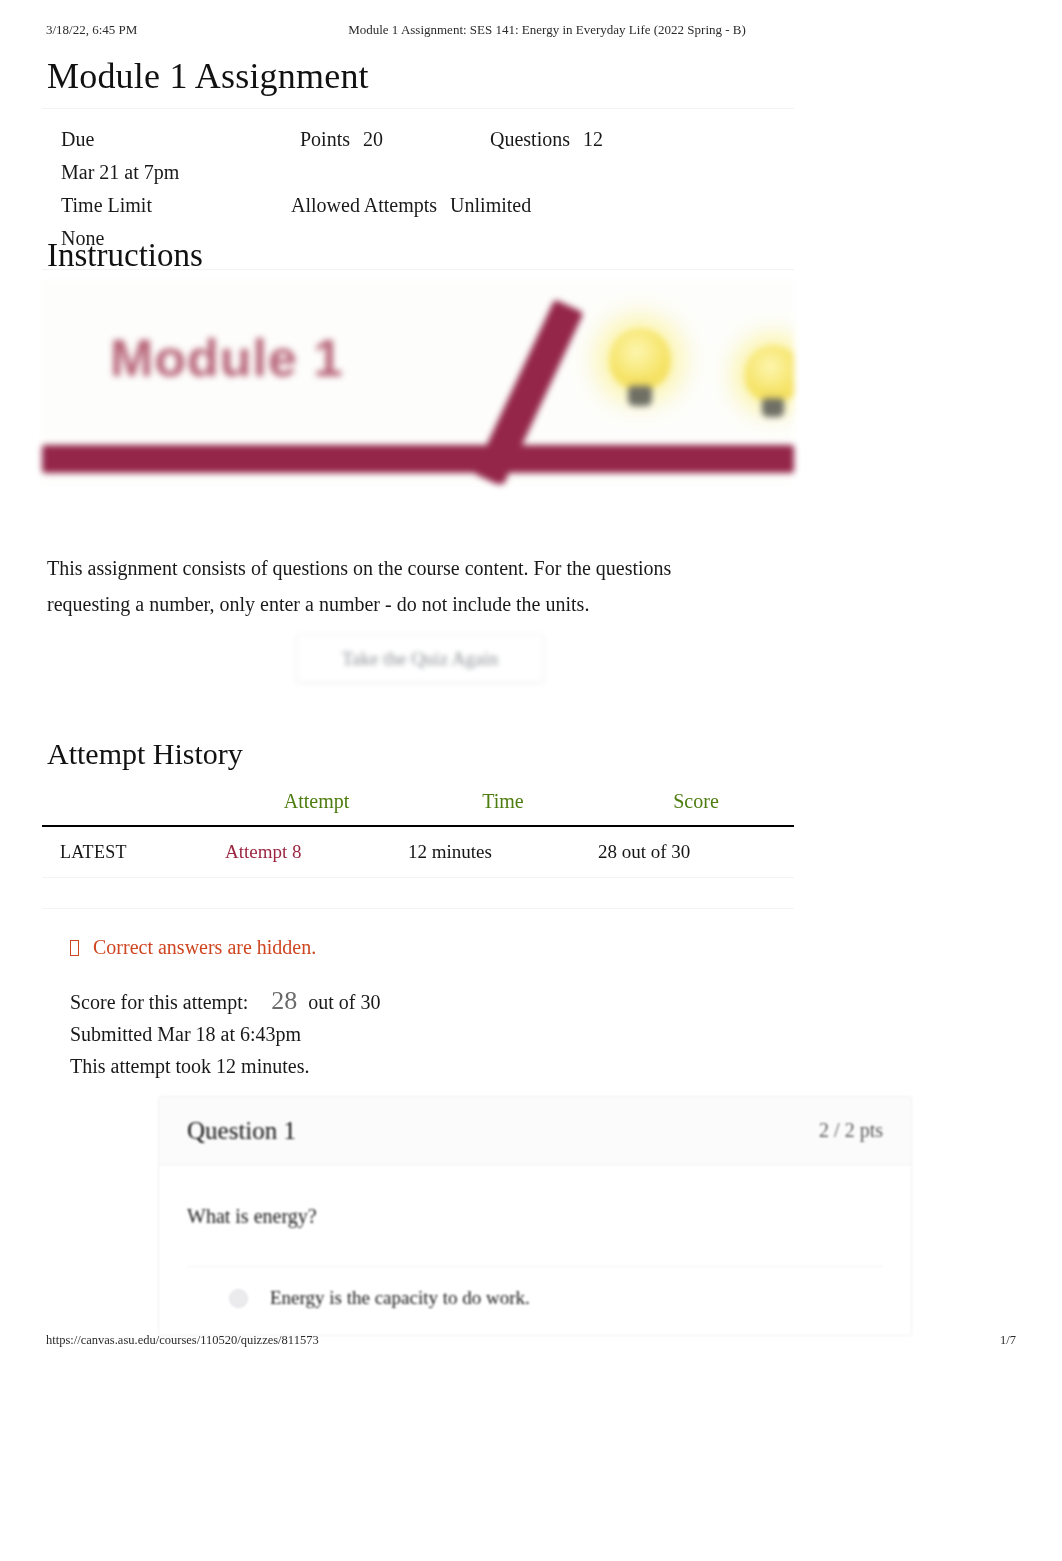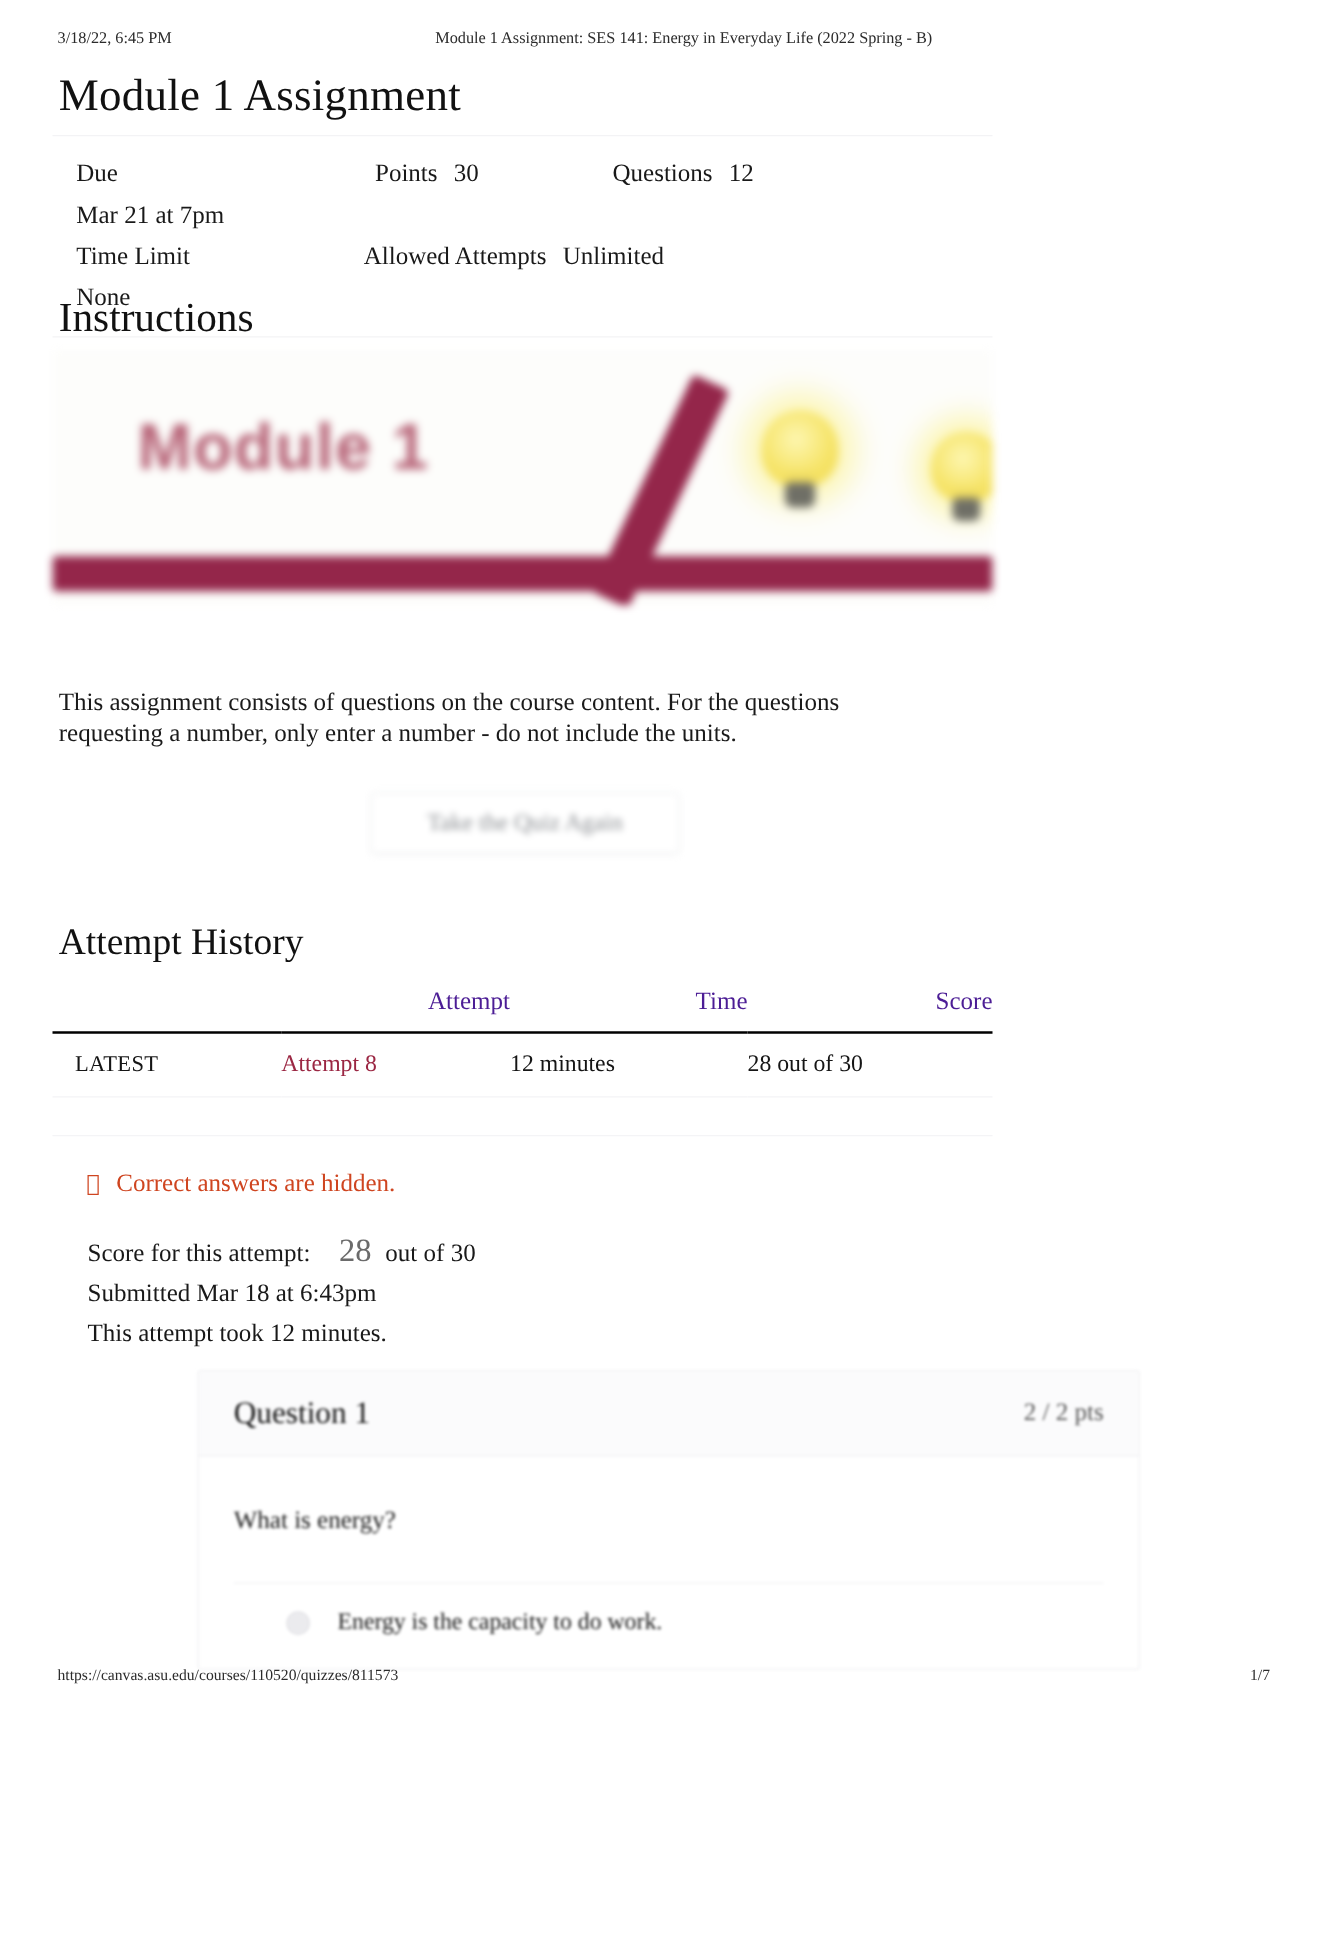--- a/index.html
+++ b/index.html
@@ -184,21 +184,21 @@
   .bulb-1 { left: 567px; top: 48px; }
   .bulb-2 { left: 700px; top: 62px; transform: scale(0.92); }
 
   
   .instructions-text {
     position: absolute;
     left: 47px;
     top: 530px;
     width: 672px;
     font-size: 20px;
-    line-height: 25px;
+    line-height: 36px;
     color: #1a1a1a;
   }
 
   
   .retake-wrap {
     position: absolute;
     left: 292px;
     top: 628px;
     width: 256px;
     height: 60px;
@@ -234,24 +234,24 @@
 
   .history-table {
     position: absolute;
     left: 42px;
     top: 790px;
     width: 752px;
     border-collapse: collapse;
     font-size: 19px;
   }
   .history-table th {
-    text-align: right;
+    text-align: center;
     font-weight: normal;
     padding: 0 0 12px 0;
-    color: #4c1d95;
+    color: #4d7c0f;
     font-size: 20px;
   }
   .history-table td {
     padding: 14px 0 14px 0;
     color: #151515;
     font-size: 19px;
     border-top: 2px solid #000000;
     border-bottom: 1px solid #f4f4f6;
   }
   .history-table .col-kept   { width: 165px; padding-left: 18px; }
@@ -406,21 +406,21 @@
 <div class="meta-block">
   <div class="meta-rule"></div>
   <div class="meta-rows">
     <div class="meta-row meta-row1">
       <span class="meta-cell c1">
         <span class="meta-label">Due</span>
         <span class="meta-value">Mar 21 at 7pm</span>
       </span>
       <span class="meta-cell c2">
         <span class="meta-label">Points</span>
-        <span class="meta-value">30</span>
+        <span class="meta-value">20</span>
       </span>
       <span class="meta-cell c3">
         <span class="meta-label">Questions</span>
         <span class="meta-value">12</span>
       </span>
     </div>
     <div class="meta-row meta-row2">
       <span class="meta-cell c1">
         <span class="meta-label">Time Limit</span>
         <span class="meta-value">None</span>

